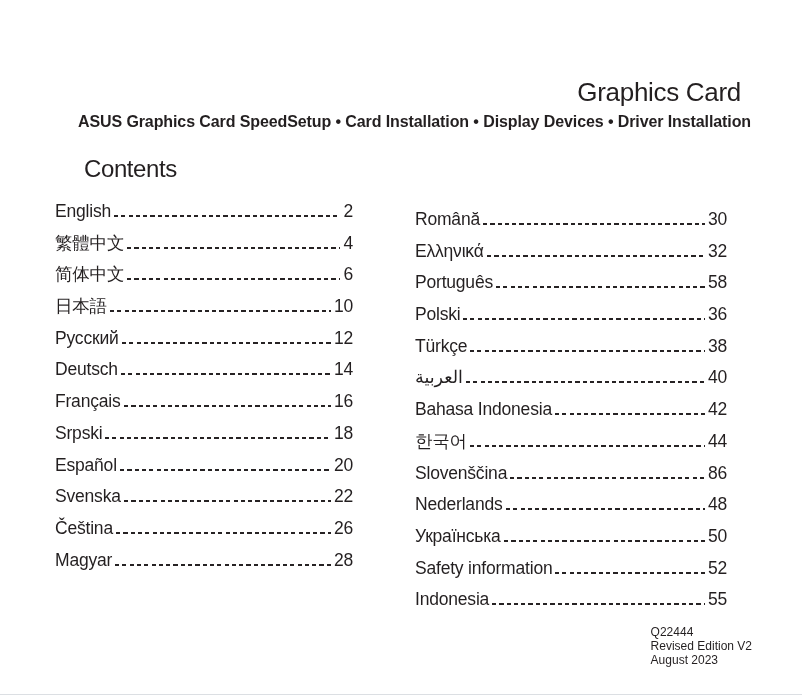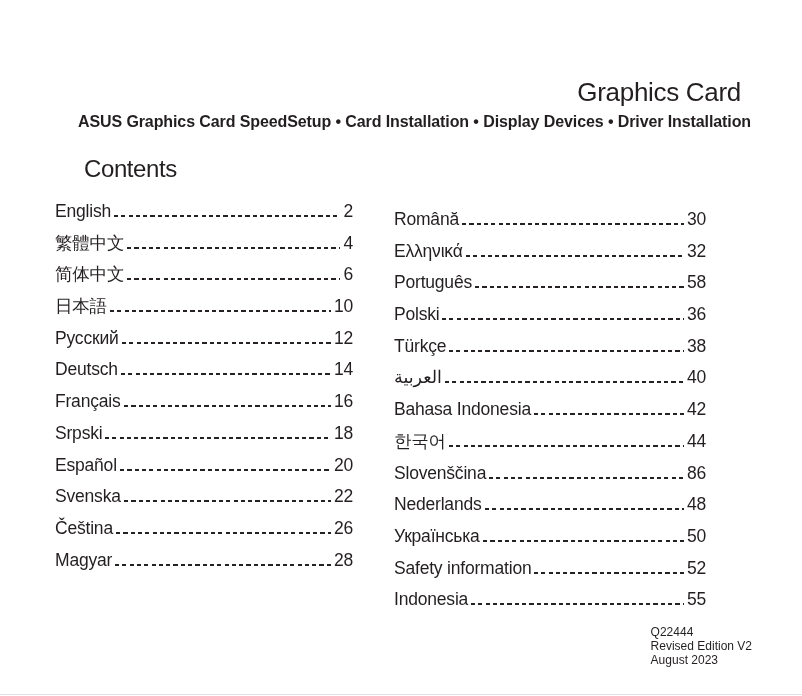--- a/index.html
+++ b/index.html
@@ -34,21 +34,21 @@
     font-weight: normal;
     letter-spacing: -0.4px;
     margin-left: 30px;
   }
   .toc {
     position: absolute;
     top: 196px; left: 55px;
     width: 672px;
     display: flex;
   }
-  .toc-col-left  { width: 298px; margin-right: 41px; }
+  .toc-col-left  { width: 298px; margin-right: 62px; }
   .toc-col-right { width: 312px; margin-top: 8px; }
   .toc-row {
     display: flex;
     align-items: baseline;
     height: 31.7px;
     line-height: 31.7px;
     font-size: 17.5px;
     letter-spacing: -0.2px;
     white-space: nowrap;
   }

